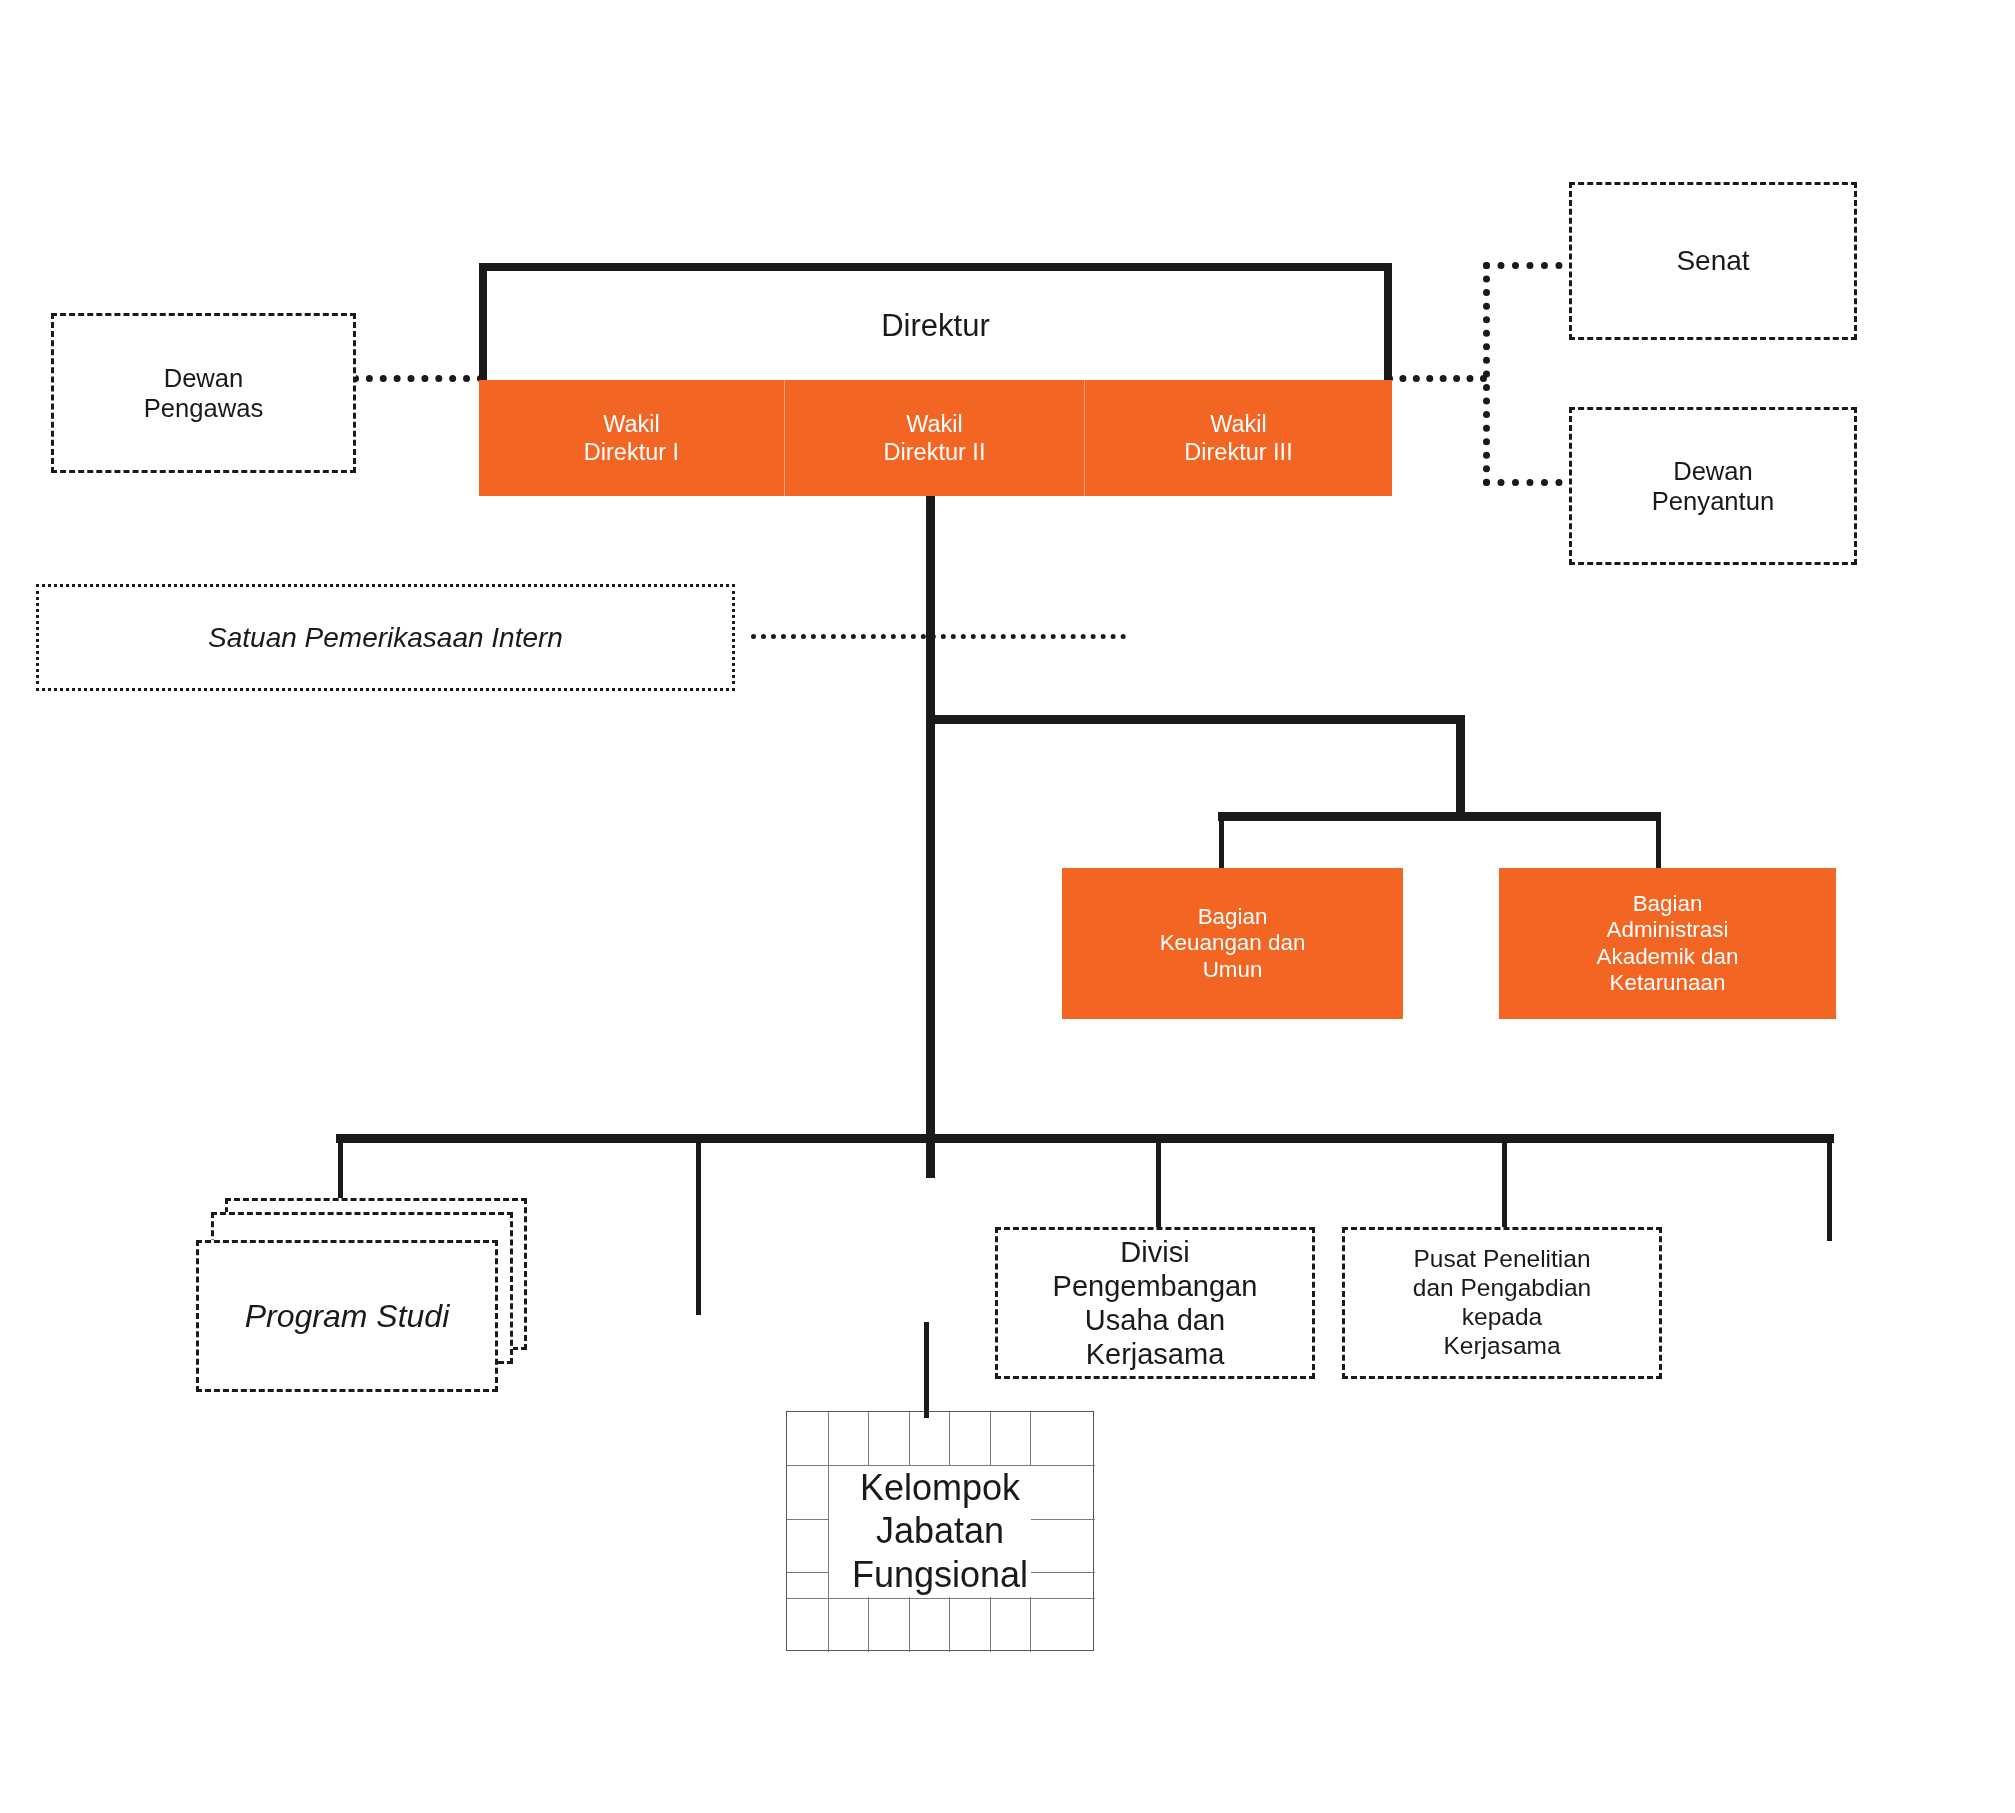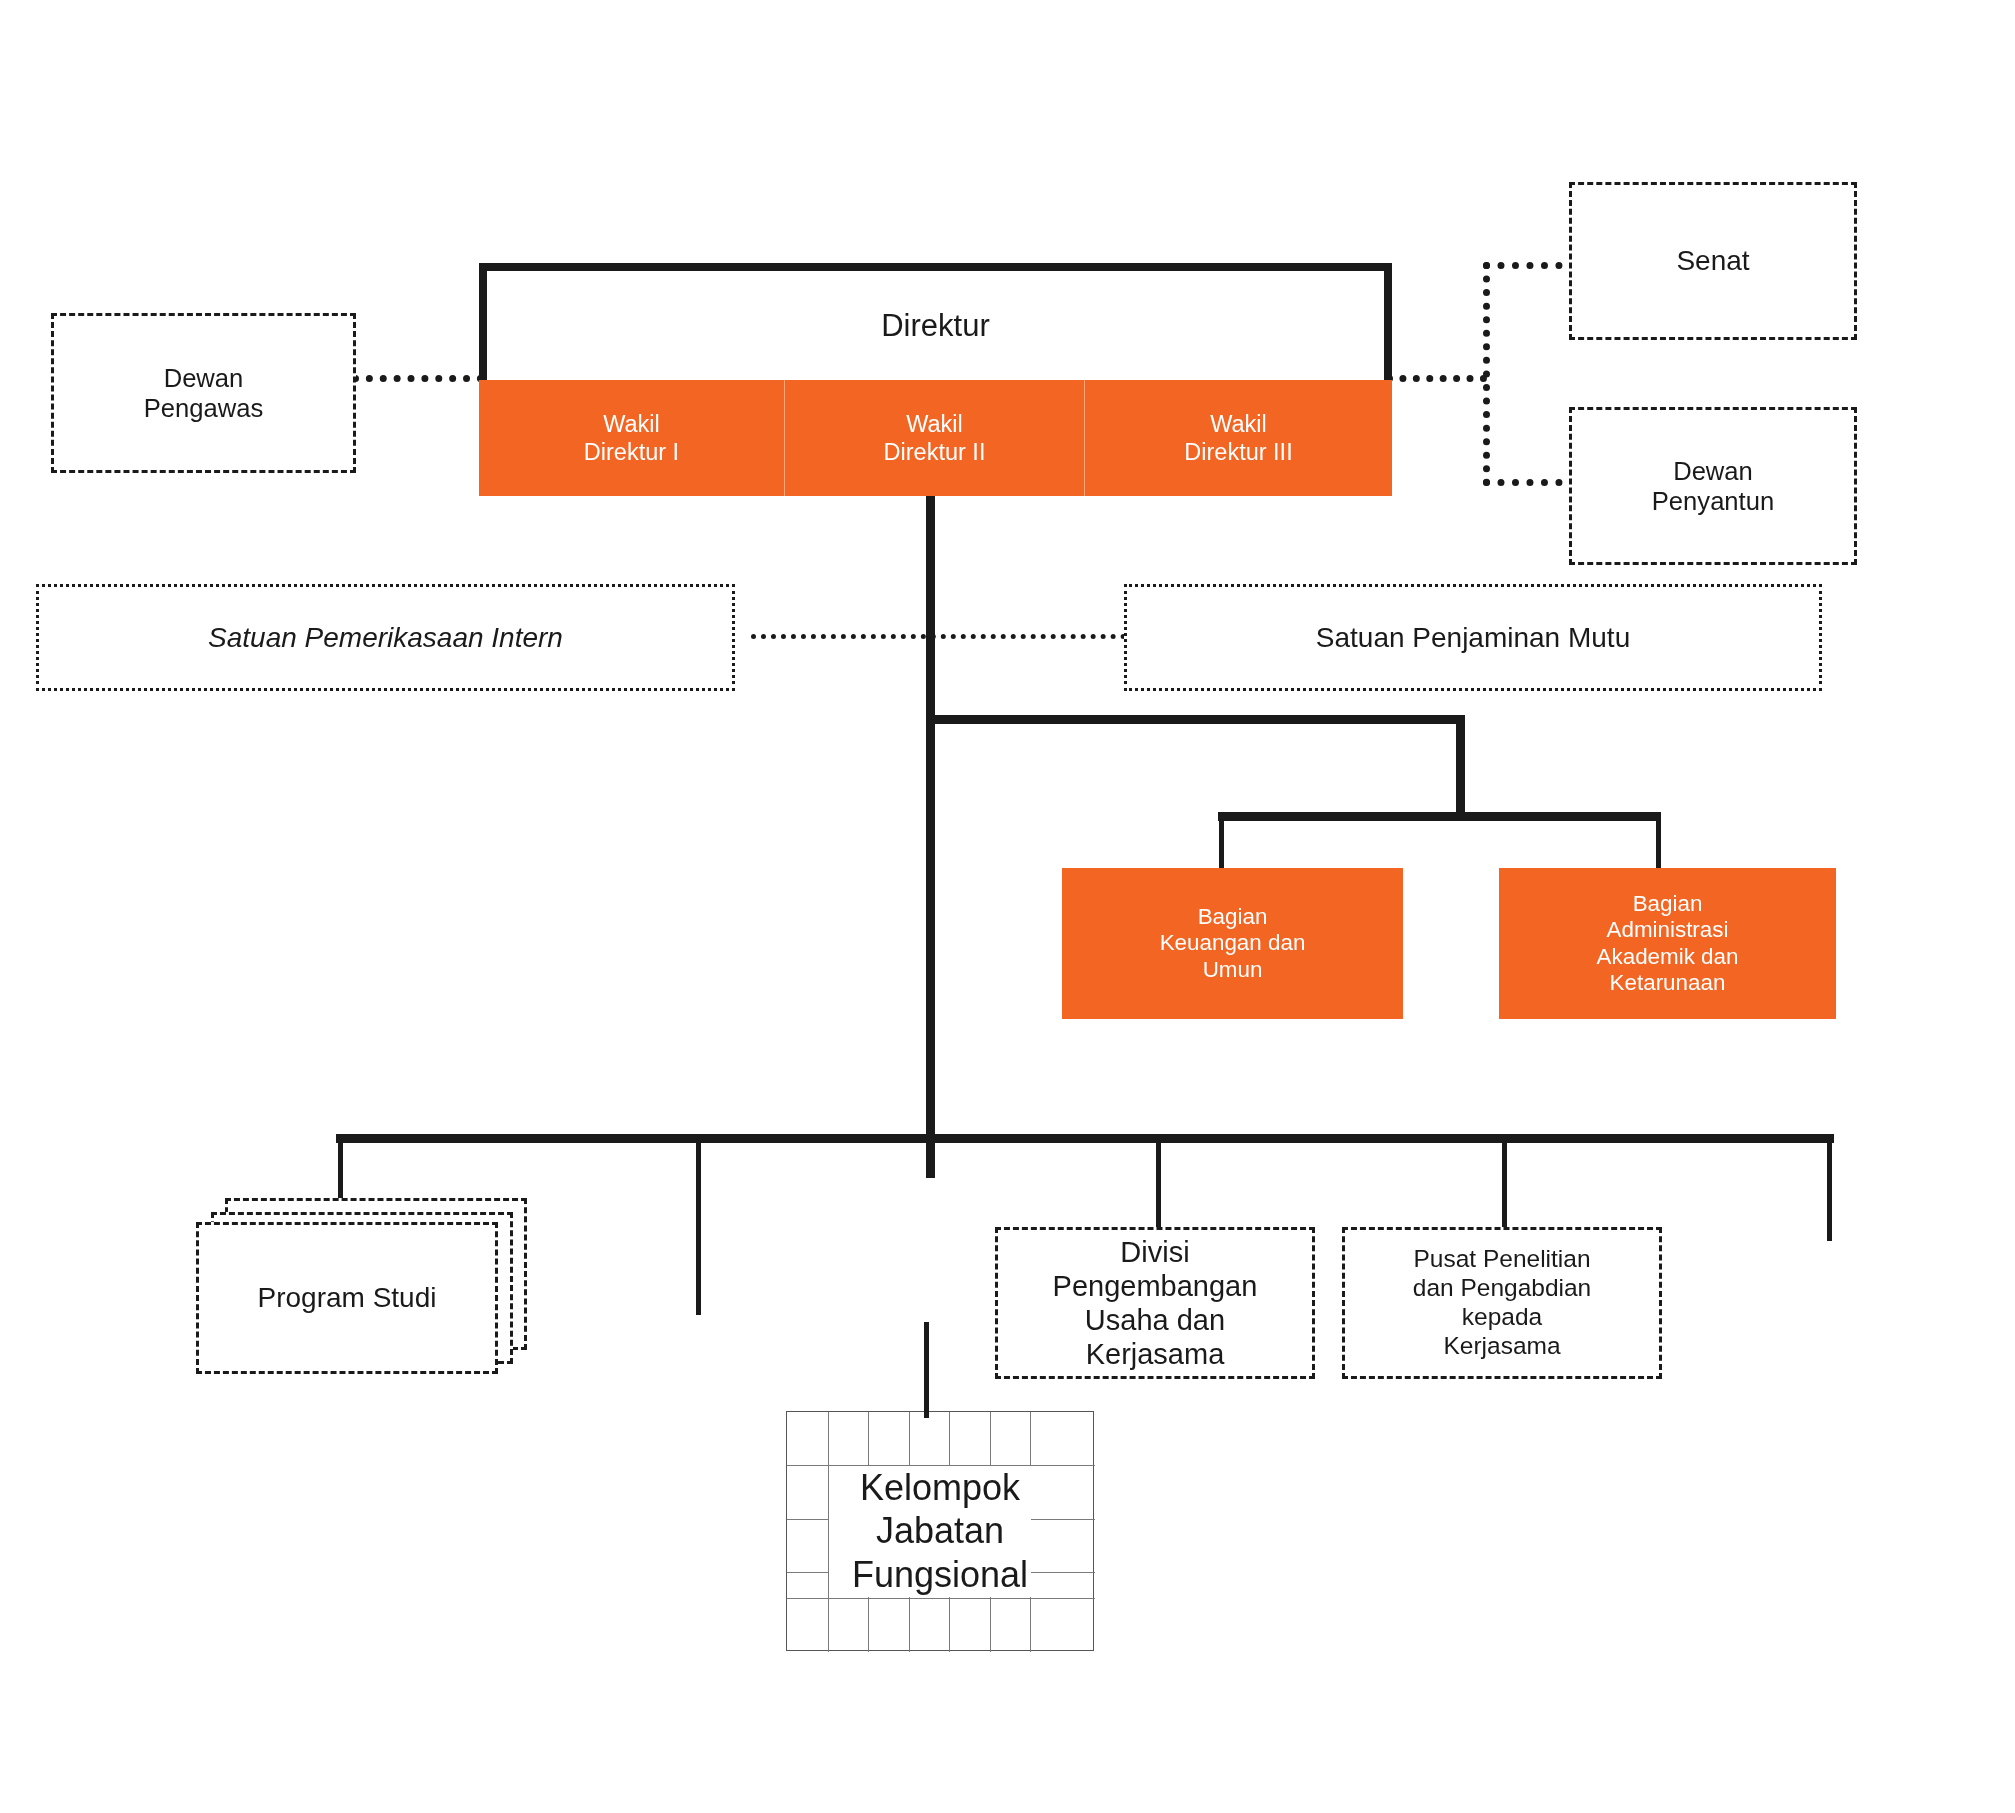--- a/index.html
+++ b/index.html
@@ -186,23 +186,20 @@
 
   <div class="dotline-h" style="left:1386px; top:375px; width:101px;"></div>
   <div class="dotline-v" style="left:1483px; top:262px; height:224px;"></div>
   <div class="dotline-h" style="left:1483px; top:262px; width:94px;"></div>
   <div class="dotline-h" style="left:1483px; top:479px; width:94px;"></div>
 
   <div class="node dotted" style="left:36px; top:584px; width:699px; height:107px; font-size:28px;font-style:italic;">
     <span class="label">Satuan Pemerikasaan Intern</span>
   </div>
 
-  <div class="node dotted" style="left:1124px; top:584px; width:698px; height:107px; font-size:28px;">
-    <span class="label">Satuan Penjaminan Mutu</span>
-  </div>
 
   <div class="dotline-h fine" style="left:751px; top:634px; width:375px;"></div>
 
   <div class="line thick-v" style="left:926px; top:496px; height:682px;"></div>
 
   <div class="line thick-h" style="left:926px; top:715px; width:538px;"></div>
   <div class="line thick-v" style="left:1456px; top:715px; height:101px;"></div>
   <div class="line thick-h" style="left:1218px; top:812px; width:442px;"></div>
   <div class="line thin-v" style="left:1219px; top:812px; height:59px;"></div>
   <div class="line thin-v" style="left:1656px; top:812px; height:59px;"></div>
@@ -224,21 +221,21 @@
 
   <div class="line thin-v" style="left:338px; top:1134px; height:181px;"></div>
   <div class="line thin-v" style="left:696px; top:1134px; height:181px;"></div>
   <div class="line thin-v" style="left:1156px; top:1134px; height:107px;"></div>
   <div class="line thin-v" style="left:1502px; top:1134px; height:107px;"></div>
   <div class="line thin-v" style="left:1827px; top:1134px; height:107px;"></div>
 
   <div class="stack" style="left:196px; top:1198px; width:331px; height:181px;">
     <div class="layer" style="left:29px; top:0; width:302px; height:152px;"></div>
     <div class="layer" style="left:15px; top:14px; width:302px; height:152px;"></div>
-    <div class="layer front" style="left:0; top:24px; width:302px; height:152px; font-size:28px;">
+    <div class="layer front" style="left:0; top:42px; width:302px; height:152px; font-size:32px;font-style:italic;">
       <span class="label">Program Studi</span>
     </div>
   </div>
 
 
   <div class="node dashed" style="left:995px; top:1227px; width:320px; height:152px; font-size:29px;">
     <span class="label">Divisi
 Pengembangan
 Usaha dan
 Kerjasama</span>

